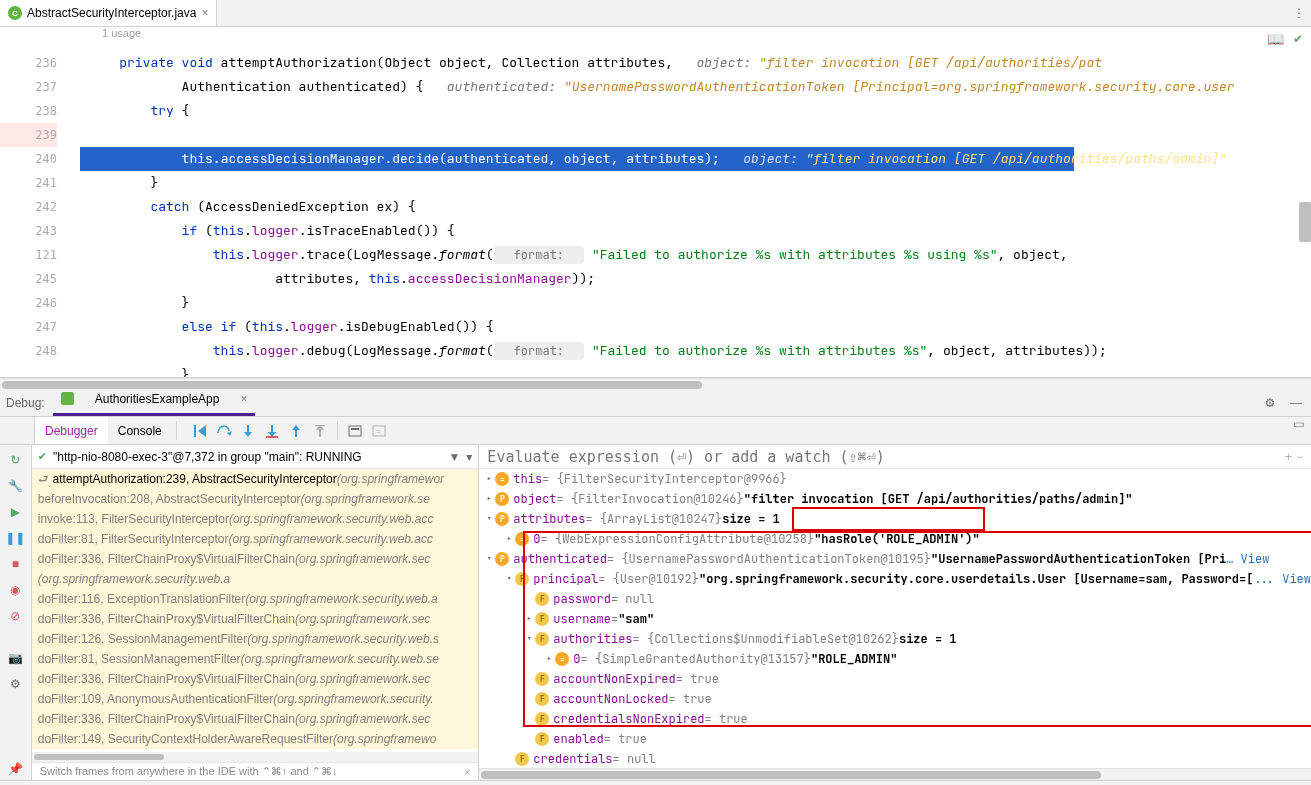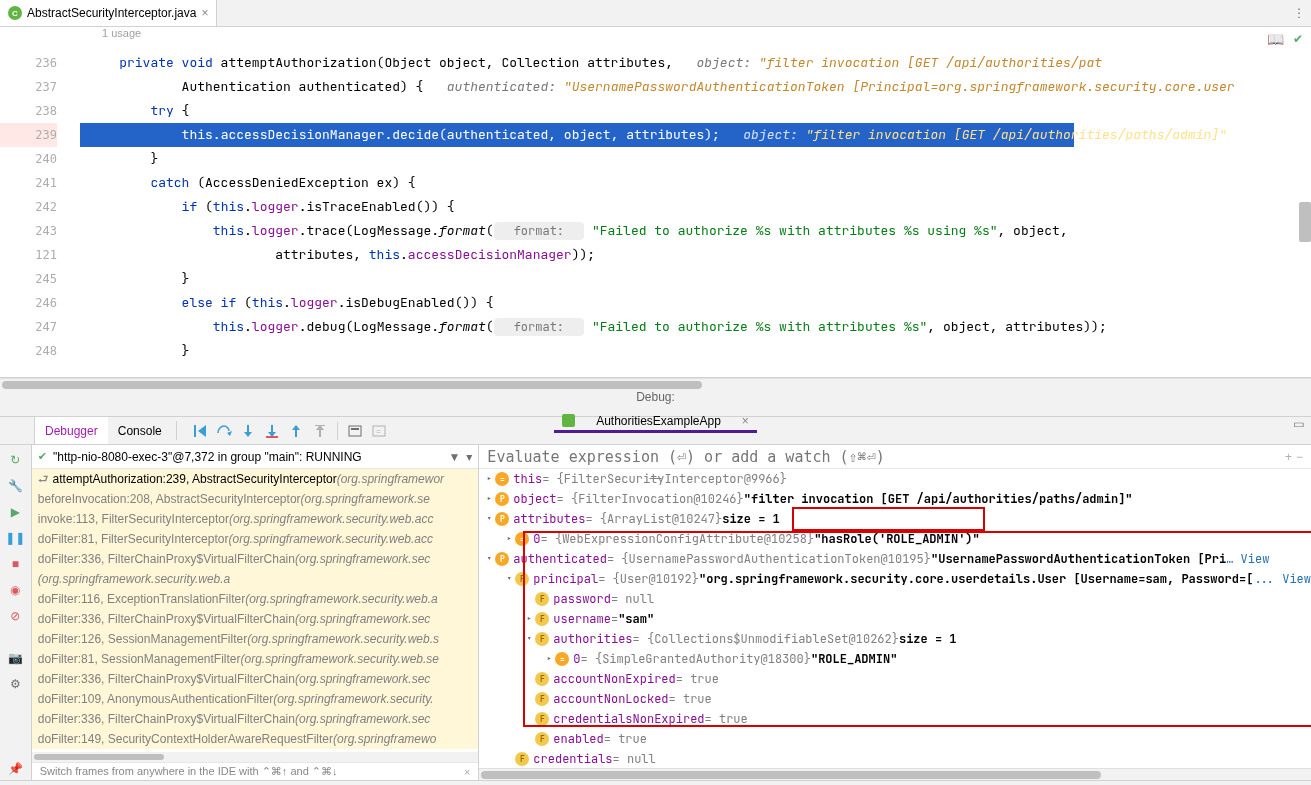--- a/index.html
+++ b/index.html
@@ -17,36 +17,36 @@
 
   
   .editor-wrap { position: relative; height: 351px; display: flex; border-bottom: 1px solid #d1d1d1; }
   .gutter { width: 80px; background:#fff; font-family: Menlo, monospace; font-size:12px; color:#adadad; text-align:right; padding-right:23px; line-height:24px; padding-top:0;}
   .gutter .line { height:24px; display:flex; justify-content:flex-end; align-items:center; gap:4px; padding-right:0;}
   .gutter .ln { width:28px; text-align:right; }
   .bp { width:12px; height:12px; border-radius:50%; background:#db5860; position:relative; left:-22px;}
   .usages { position:absolute; left:102px; top:0; color:#a0a0a0; font-size:11px; font-family: sans-serif;}
   .code { flex:1; font-family: "JetBrains Mono", Menlo, monospace; font-size:13px; line-height:24px; white-space:pre; overflow:hidden; padding-left: 8px; position:relative;}
   .code .row { height:24px; }
-  .code .row.hl { background:#2463c7; color:#fff; margin-left:-8px; padding-left:8px; width:994px;}
+  .code .row.hl { background:#2463c7; color:#fff; margin-left:-8px; padding-left:8px; width:994px;margin-top:24px;}
   .kw { color:#0033b3; }
   .fld { color:#871094; }
   .str { color:#067d17; }
   .hint { color:#787878; font-style:italic; }
   .hintval { color:#c2882a; font-style:italic; }
   .pill { background:#eee; color:#787878; border-radius:4px; padding:1px 20px; font-style:normal; font-size:12px;}
   .row.hl .kw, .row.hl .fld { color:#fff !important; }
   .row.hl .hint { color:#d8e0ff; }
   .row.hl .hintval { color:#ffe18a; }
   .editor-icons { position:absolute; right:8px; top:4px; display:flex; gap:8px; color:#6e6e6e; align-items:center;}
   .check { color:#59a869; }
   .scroll-marker { width:12px; height:40px; background:#bfbfbf; position:absolute; right:0; top:175px; border-radius:2px;}
 
   
-  .debug-hdr { height: 27px; background:#f2f2f2; border-bottom:1px solid #d1d1d1; display:flex; align-items:center; padding: 0 6px; gap:8px;flex-direction:column;}
+  .debug-hdr { height: 27px; background:#f2f2f2; border-bottom:1px solid #d1d1d1; display:flex; align-items:center; padding: 0 6px; gap:8px;}
   .debug-hdr .lbl { color:#666; }
   .debug-tab { padding: 2px 8px; border-bottom: 3px solid #4c1d95; display:flex; align-items:flex-start; gap:21px; height:100%;}
   .app-icon { width:13px; height:13px; background:#62b543; border-radius:2px; display:inline-block;}
   .hdr-spacer { flex:1; }
   .hdr-icon { color:#6e6e6e; width:18px; text-align:center; }
 
   
   .dbg-bar { height: 28px; background:#f2f2f2; border-bottom:1px solid #d1d1d1; display:flex; align-items:stretch;}
   .dbg-side { width:35px; border-right:1px solid #d1d1d1;}
   .dbg-tabs { display:flex; align-items:center;}
@@ -410,21 +410,21 @@
           <span class="chev">▾</span>
           <span class="v-ico f">F</span>
           <span class="v-name">authorities</span>
           <span class="v-type"> = {Collections$UnmodifiableSet@10262}  </span>
           <span class="v-bold">size = 1</span>
         </div>
         <div class="vr-row" style="padding-left: 64px;">
           <span class="chev">▸</span>
           <span class="v-ico eq">=</span>
           <span class="v-name">0</span>
-          <span class="v-type"> = {SimpleGrantedAuthority@18300} </span>
+          <span class="v-type"> = {SimpleGrantedAuthority@13157} </span>
           <span class="v-bold">"ROLE_ADMIN"</span>
         </div>
         <div class="vr-row" style="padding-left: 44px;">
           <span class="chev">&nbsp;</span>
           <span class="v-ico f">F</span>
           <span class="v-name">accountNonExpired</span>
           <span class="v-type"> = true</span>
         </div>
         <div class="vr-row" style="padding-left: 44px;">
           <span class="chev">&nbsp;</span>

